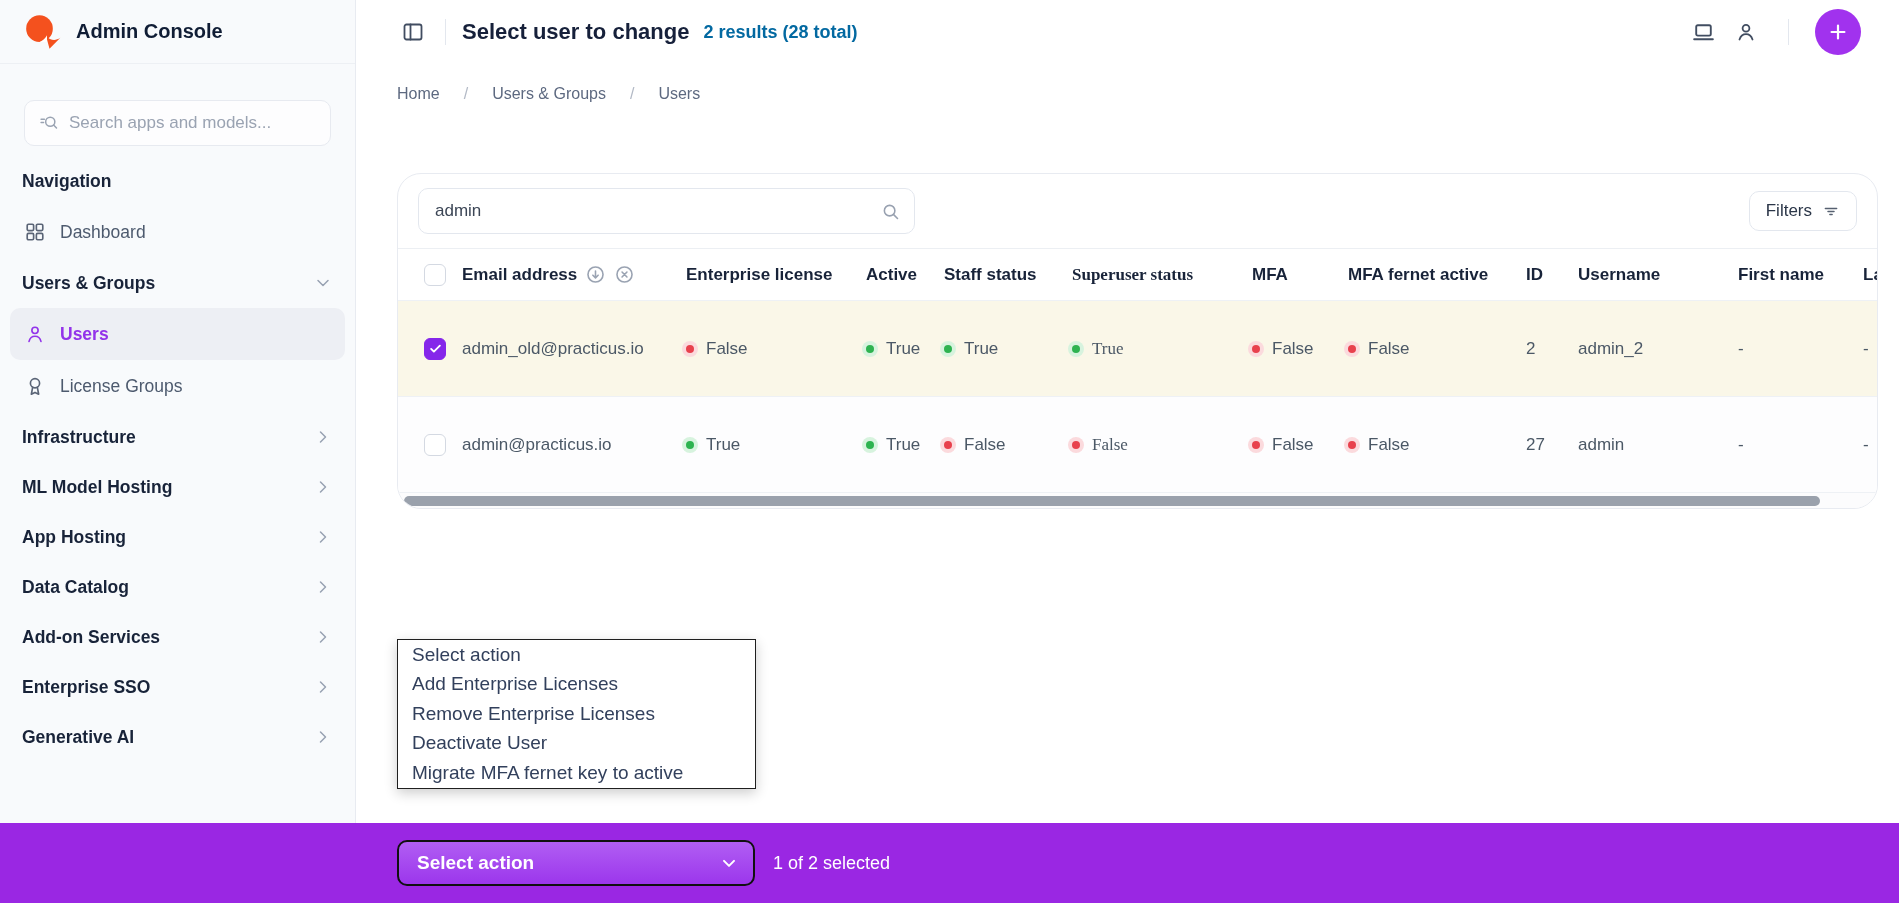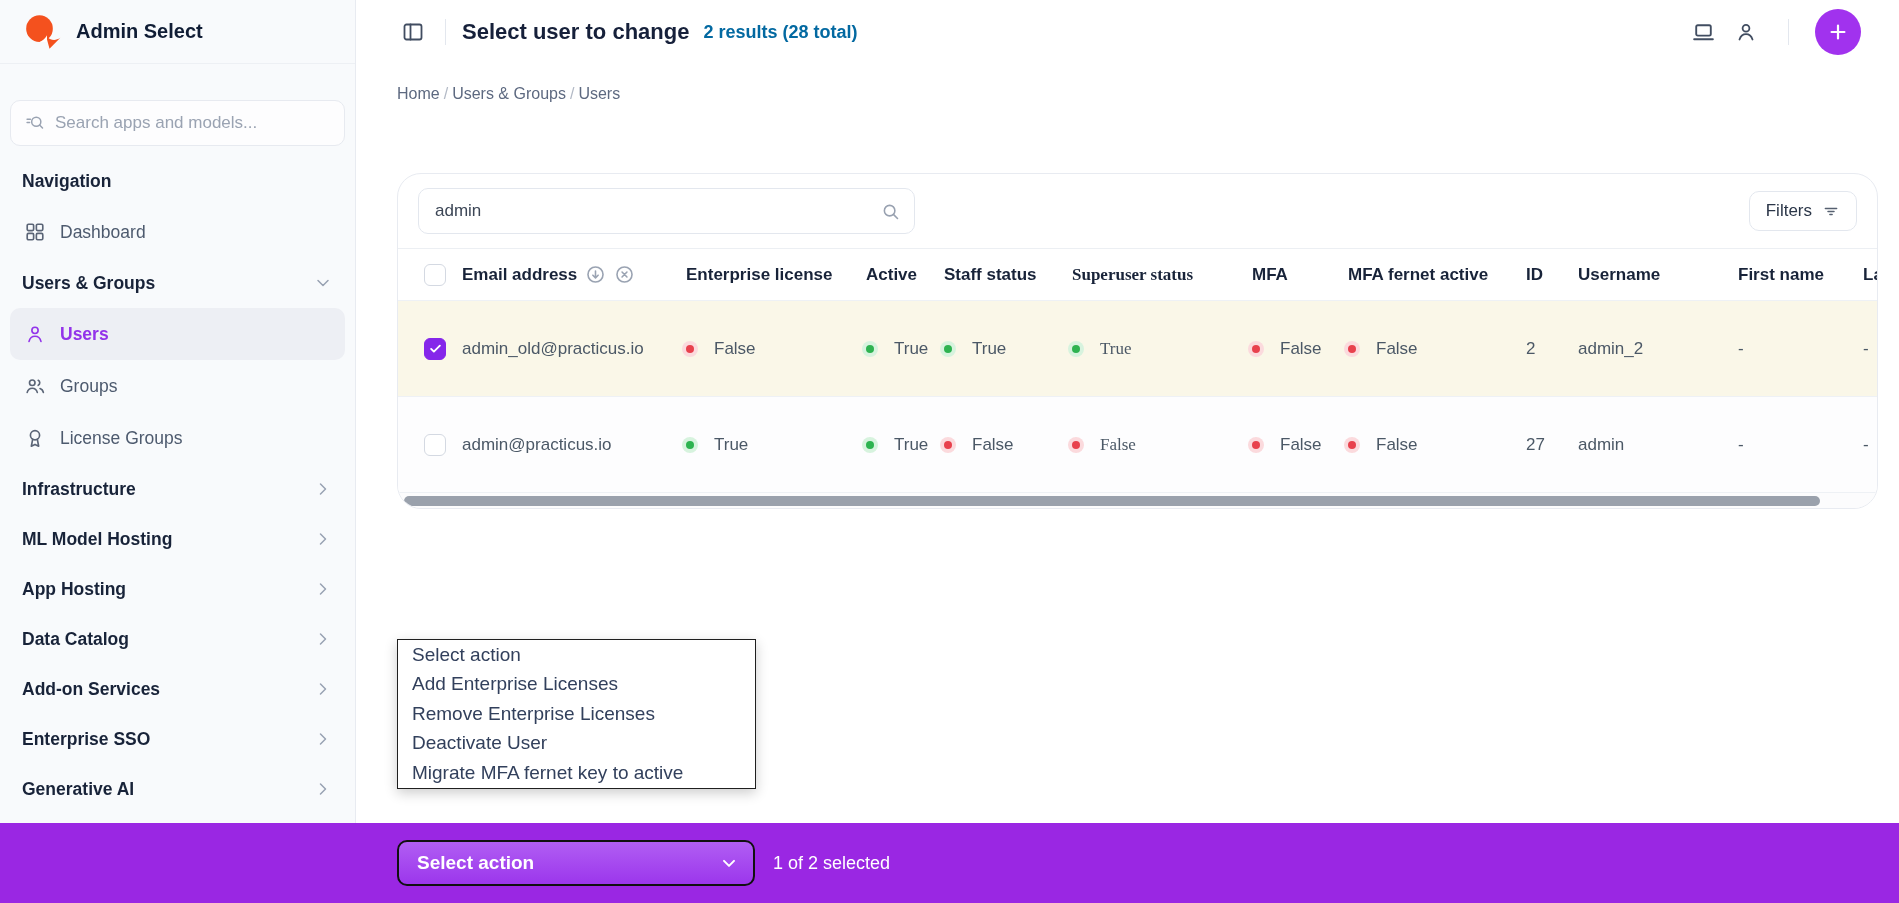--- a/index.html
+++ b/index.html
@@ -13,40 +13,40 @@
     --line:#e8ebf1; --softline:#eef1f5;
     --accent:#9333ea; --bar:#9a27e3; --hl:#1c68dd;
     --green:#2eb350; --greenhalo:#d7f3de; --red:#e8414d; --redhalo:#fbdadd;
   }
   svg{display:block}
 
   
   .sidebar{position:absolute;left:0;top:0;width:356px;height:823px;background:#f8fafc;border-right:1px solid var(--line);}
   .logo-row{height:64px;display:flex;align-items:center;gap:14px;padding:0 22px;border-bottom:1px solid #edf0f4;}
   .logo-row .app-title{font-size:20px;font-weight:700;color:#101d35;}
-  .side-search{margin:36px 10px 4px;height:46px;background:#fdfdfe;border:1px solid #e7eaf0;border-radius:10px;display:flex;align-items:center;gap:10px;padding:0 14px;}
+  .side-search{margin:36px 24px 4px;height:46px;background:#fdfdfe;border:1px solid #e7eaf0;border-radius:10px;display:flex;align-items:center;gap:10px;padding:0 14px;}
   .side-search input{border:none;outline:none;background:transparent;font-family:"Liberation Sans",sans-serif;font-size:17px;color:#3c4656;width:100%;}
   .side-search input::placeholder{color:#9aa3b2;}
   .navsec-header{display:flex;align-items:center;justify-content:space-between;padding:0 22px;height:50px;font-weight:700;font-size:17.5px;color:var(--ink);}
   .navsec-header:first-of-type{margin-top:10px;}
   .navitem{display:flex;align-items:center;gap:14px;height:52px;margin:0 10px;padding:0 14px;border-radius:10px;font-size:17.5px;color:var(--muted);cursor:pointer;}
   .navitem.active{background:#edeff4;color:var(--accent);font-weight:600;}
   .chev{color:#97a1b2;}
 
   
   .main{position:absolute;left:357px;top:0;right:12px;height:823px;background:#fff;}
   .topbar{height:64px;display:flex;align-items:center;padding:0 26px 0 40px;}
   .icon-btn{background:none;border:none;cursor:pointer;color:#414d61;display:flex;align-items:center;justify-content:center;padding:4px;}
   .vdiv{width:1px;height:26px;background:#e3e7ee;margin:0 16px;}
   .page-title{font-size:22px;font-weight:700;color:#16203a;margin-right:14px;white-space:nowrap;}
   .results{font-size:18px;color:#0369a1;font-weight:700;white-space:nowrap;}
   .topbar-right{margin-left:auto;display:flex;align-items:center;gap:10px;}
   .plus-btn{width:46px;height:46px;border-radius:50%;border:none;background:#a132ee;color:#fff;display:flex;align-items:center;justify-content:center;cursor:pointer;}
 
-  .breadcrumbs{margin:21px 0 12px 40px;display:flex;align-items:center;gap:4px;font-size:16px;color:#5d6980;}
+  .breadcrumbs{margin:21px 0 12px 40px;display:flex;align-items:center;gap:24px;font-size:16px;color:#5d6980;}
   .breadcrumbs a{color:#5d6980;text-decoration:none;cursor:pointer;}
   .bc-sep{color:#b3bac6;}
 
   
   .card{margin:70px 0 0 40px;width:1481px;border:1px solid var(--line);border-radius:24px;background:#fff;overflow:hidden;}
   .toolbar{height:74px;display:flex;align-items:center;padding:0 20px;}
   .tbl-search{position:relative;width:497px;height:46px;border:1px solid #e3e7ee;border-radius:10px;background:#fff;}
   .tbl-search input{width:100%;height:100%;border:none;outline:none;background:transparent;font-family:"Liberation Sans",sans-serif;font-size:17px;color:#3c4656;padding:0 44px 0 16px;}
   .tbl-search .mag{position:absolute;right:13px;top:12px;color:#98a1b0;}
   .filters-btn{margin-left:auto;height:40px;display:flex;align-items:center;gap:10px;padding:0 16px;border:1px solid #e3e7ee;border-radius:10px;background:#fff;font-family:"Liberation Sans",sans-serif;font-size:17px;color:#2b3648;cursor:pointer;}
@@ -61,21 +61,21 @@
   .c5{width:180px;flex:none;font-family:Liberation Serif, serif;}
   .c6{width:96px;flex:none;}
   .c7{width:178px;flex:none;}
   .c8{width:52px;flex:none;}
   .c9{width:118px;flex:none;}
   .c10{width:125px;flex:none;margin-left:42px;}
   .c11{width:58px;flex:none;overflow:hidden;}
   .hicon{color:#9aa3b2;cursor:pointer;display:flex;}
   .cbx{width:22px;height:22px;border-radius:6px;border:1.5px solid #d4d9e2;background:#fff;display:flex;align-items:center;justify-content:center;cursor:pointer;flex:none;}
   .cbx.checked{background:#8526ea;border-color:#8526ea;color:#fff;}
-  .badge{display:inline-flex;align-items:center;gap:20px;}
+  .badge{display:inline-flex;align-items:center;gap:12px;}
   .dot{width:8px;height:8px;border-radius:50%;flex:none;}
   .dot.t{background:var(--green);box-shadow:0 0 0 4px var(--greenhalo);}
   .dot.f{background:var(--red);box-shadow:0 0 0 4px var(--redhalo);}
   .scrollzone{height:16px;border-top:1px solid var(--softline);position:relative;background:#fcfcfd;}
   .scroll-thumb{position:absolute;left:6px;top:3px;width:1416px;height:10px;border-radius:6px;background:#9aa1ac;cursor:grab;}
 
   
   .dropdown{position:absolute;left:397px;top:639px;width:359px;background:#fff;border:1px solid #1f1f1f;box-shadow:0 4px 12px rgba(0,0,0,.2);z-index:30;}
   .opt{height:29.5px;display:flex;align-items:center;padding-left:14px;font-size:19px;color:#32405c;cursor:pointer;}
   .opt.hl{background:var(--hl);color:#fff;}
@@ -90,21 +90,21 @@
 
 <aside class="sidebar">
   <div class="logo-row">
     <span>
       <svg width="40" height="40" viewBox="0 0 48 48">
         <circle cx="21" cy="20" r="16" fill="#f4511e"></circle>
         <path d="M29 29 C 34 34 40 35 46 31 L 33 44 Z" fill="#f4511e"></path>
         <path d="M30 28 A16 16 0 0 1 21 36 L 30 36 Z" fill="#ffffff"></path>
       </svg>
     </span>
-    <span class="app-title">Admin Select</span>
+    <span class="app-title">Admin Console</span>
   </div>
 
   <div class="side-search">
     <span>
       <svg width="20" height="20" viewBox="0 0 24 24" fill="none" stroke="#9aa3b2" stroke-width="1.8" stroke-linecap="round">
         <path d="M2.5 7.5h4M2.5 11.5h3"></path>
           <circle cx="13.5" cy="10.5" r="5.5"></circle>
           <path d="M17.5 14.5 21 18"></path>
       </svg>
     </span>
@@ -135,31 +135,20 @@
         </span>
       </div>
       <div class="navitem active">
         <span>
           <svg width="22" height="22" viewBox="0 0 24 24" fill="none" stroke="#9333ea" stroke-width="1.8" stroke-linecap="round" stroke-linejoin="round">
             <circle cx="12" cy="8" r="3.4"></circle>
             <path d="M5.5 20c1-4 4-5.5 6.5-5.5s5.5 1.5 6.5 5.5"></path>
           </svg>
         </span>
         <span>Users</span>
-      </div>
-      <div class="navitem">
-        <span>
-          <svg width="22" height="22" viewBox="0 0 24 24" fill="none" stroke="#5b6577" stroke-width="1.8" stroke-linecap="round" stroke-linejoin="round">
-            <circle cx="9" cy="8.5" r="3"></circle>
-            <path d="M3.5 19c.8-3.2 3.2-4.5 5.5-4.5s4.7 1.3 5.5 4.5"></path>
-            <path d="M15.5 5.8a3 3 0 0 1 0 5.4"></path>
-            <path d="M17.5 14.7c1.9.6 3.1 2 3.6 4.3"></path>
-          </svg>
-        </span>
-        <span>Groups</span>
       </div>
       <div class="navitem">
         <span>
           <svg width="22" height="22" viewBox="0 0 24 24" fill="none" stroke="#5b6577" stroke-width="1.8" stroke-linecap="round" stroke-linejoin="round">
             <circle cx="12" cy="9" r="5"></circle>
             <path d="M9.5 13.3 8 21l4-2 4 2-1.5-7.7"></path>
           </svg>
         </span>
         <span>License Groups</span>
       </div>

